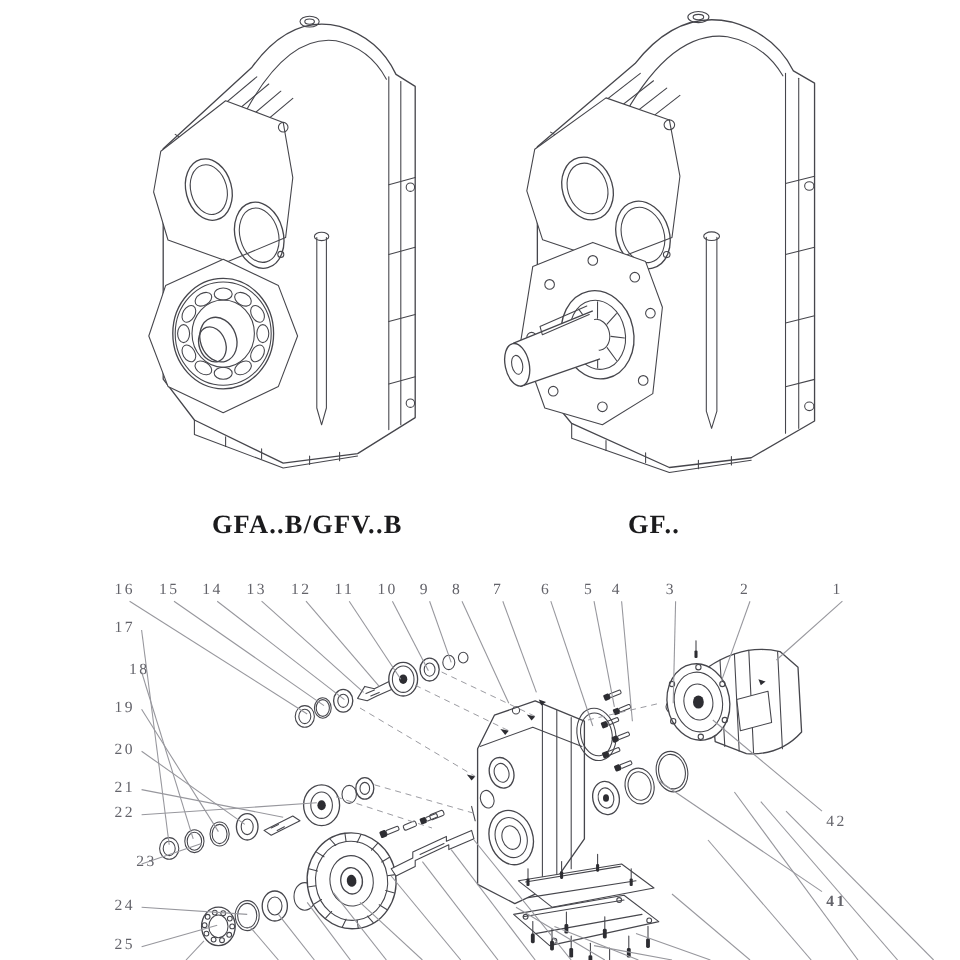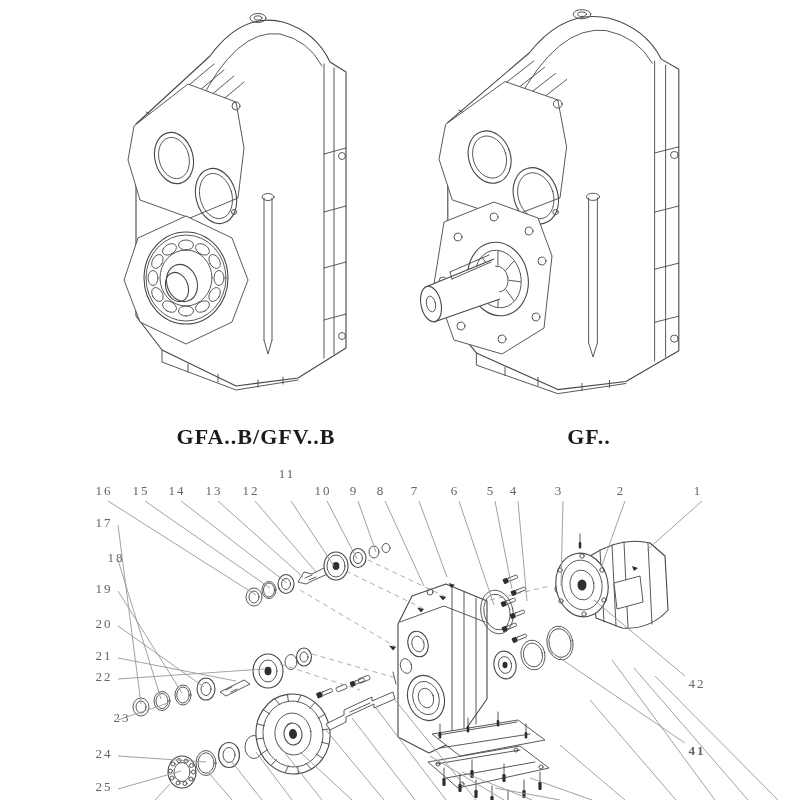--- a/index.html
+++ b/index.html
@@ -379,29 +379,29 @@
         <line x1="118" y1="720" x2="168" y2="703" class="leader"></line>
         <line x1="118" y1="756" x2="206" y2="762" class="leader"></line>
         <line x1="118" y1="789" x2="181" y2="771" class="leader"></line>
         <line x1="685" y1="676" x2="594" y2="600" class="leader"></line>
         <line x1="685" y1="743" x2="548" y2="650" class="leader"></line>
       </g>
   </g>
 </svg>
 
 <div class="caption" style="left:256px;top:437px;">GFA..B/GFV..B</div>
-<div class="caption" style="left:545px;top:437px;margin-left:44px;">GF..</div>
+<div class="caption" style="left:545px;top:437px;">GF..</div>
 
 <div id="callout-layer">
     <span class="callout" style="left: 104px; top: 491px;">16</span>
     <span class="callout" style="left: 141px; top: 491px;">15</span>
     <span class="callout" style="left: 177px; top: 491px;">14</span>
     <span class="callout" style="left: 214px; top: 491px;">13</span>
     <span class="callout" style="left: 251px; top: 491px;">12</span>
-    <span class="callout" style="left: 287px; top: 474px;">11</span>
+    <span class="callout" style="left: 287px; top: 491px;">11</span>
     <span class="callout" style="left: 323px; top: 491px;">10</span>
     <span class="callout" style="left: 354px; top: 491px;">9</span>
     <span class="callout" style="left: 381px; top: 491px;">8</span>
     <span class="callout" style="left: 415px; top: 491px;">7</span>
     <span class="callout" style="left: 455px; top: 491px;">6</span>
     <span class="callout" style="left: 491px; top: 491px;">5</span>
     <span class="callout" style="left: 514px; top: 491px;">4</span>
     <span class="callout" style="left: 559px; top: 491px;">3</span>
     <span class="callout" style="left: 621px; top: 491px;">2</span>
     <span class="callout" style="left: 698px; top: 491px;">1</span>

